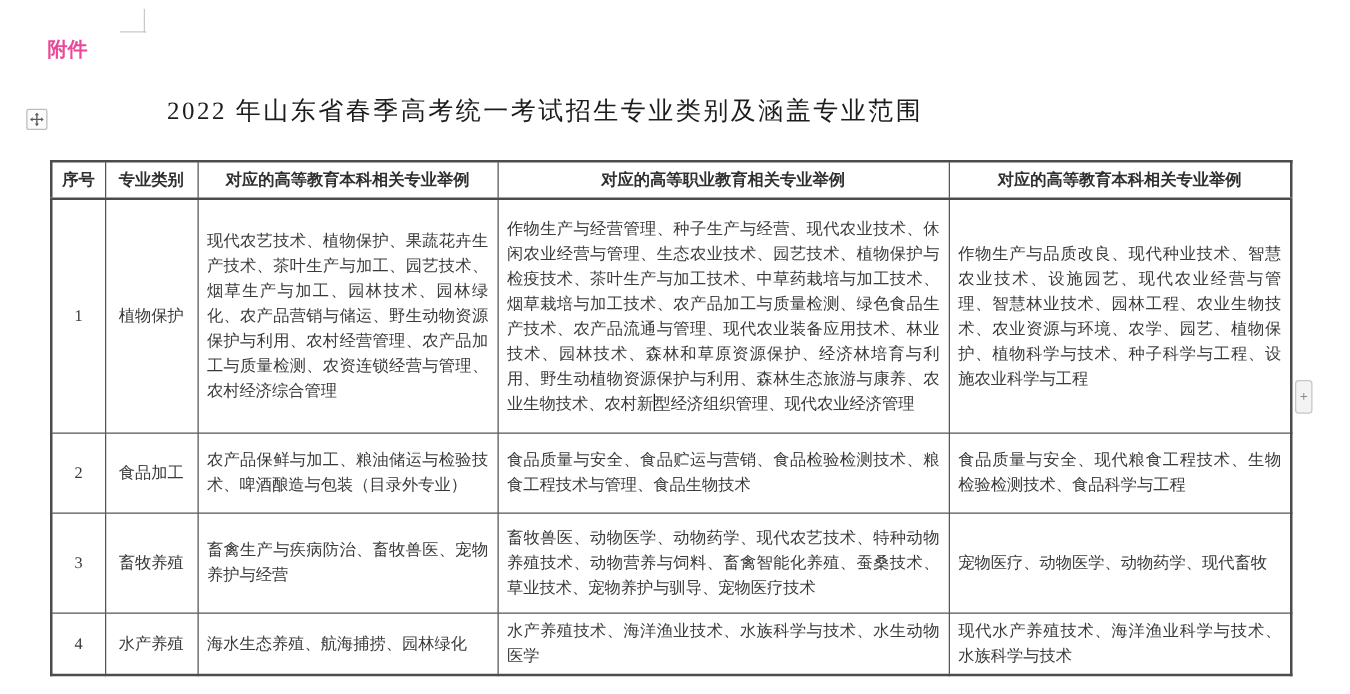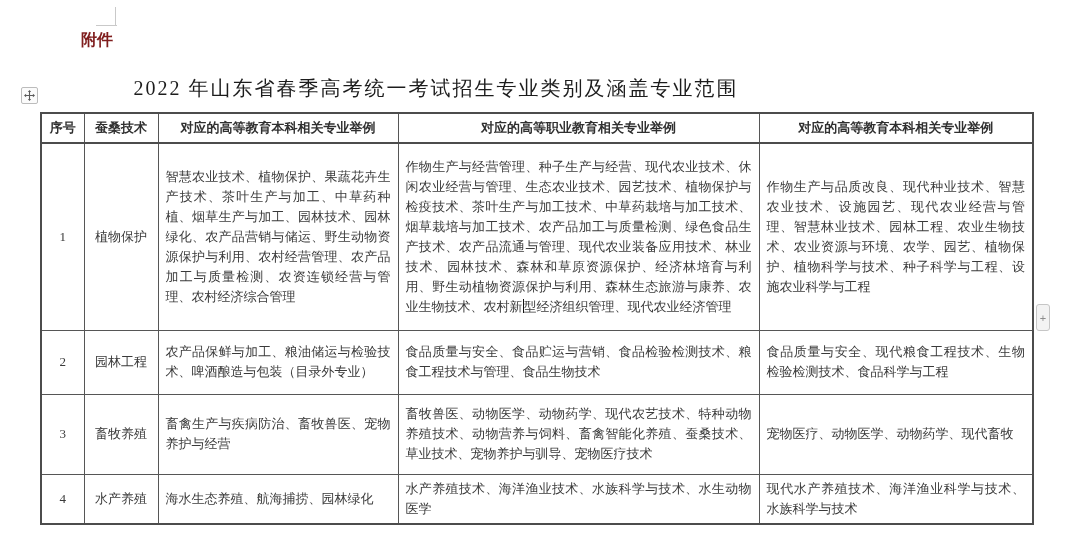--- a/index.html
+++ b/index.html
@@ -21,33 +21,33 @@
   .add-btn{
     position:absolute;left:1036px;top:304px;width:14px;height:27px;
     border:1px solid #c6c6c6;background:#f3f3f3;border-radius:3px;
     display:flex;align-items:center;justify-content:center;
     font-family:"Liberation Sans","DejaVu Sans",sans-serif;
     font-size:11px;color:#8c8c8c;box-sizing:border-box;cursor:pointer;
   }
   
   .attachment{
     position:absolute;left:38px;top:30px;
-    font-size:16px;font-weight:bold;color:#7f1d1d;margin-left:43px;
+    font-size:16px;font-weight:bold;color:#ec4899;
   }
   .doc-title{
     position:absolute;left:0;top:75px;width:872px;text-align:center;
     font-size:20px;color:#1c1c1c;letter-spacing:2px;white-space:nowrap;
   }
   
   table.majors{
     position:absolute;left:40px;top:112px;width:992px;
     border-collapse:collapse;table-layout:fixed;
     font-size:13px;color:#3a3a3a;
   }
-  table.majors{border:2px solid #4c4c4c;}
+  table.majors{border:2px solid #4c4c4c;margin-top:16px;}
   table.majors th,table.majors td{
     border:1px solid #565656;
     padding:2px 7px;vertical-align:middle;box-sizing:border-box;
   }
   table.majors thead tr{height:30px;border-bottom:2px solid #4c4c4c;}
   table.majors thead th{font-weight:bold;text-align:center;padding:2px 2px;font-size:13px;color:#303030;}
   table.majors tbody tr:nth-child(1){height:187px;}
   table.majors tbody tr:nth-child(2){height:64px;}
   table.majors tbody tr:nth-child(3){height:80px;}
   table.majors tbody tr:nth-child(4){height:50px;}
@@ -76,50 +76,50 @@
   <colgroup>
     <col style="width:43px">
       <col style="width:74px">
       <col style="width:240px">
       <col style="width:361px">
       <col style="width:274px">
   </colgroup>
   <thead>
     <tr>
         <th>序号</th>
-        <th>蚕桑技术</th>
+        <th>专业类别</th>
         <th>对应的高等教育本科相关专业举例</th>
         <th>对应的高等职业教育相关专业举例</th>
         <th>对应的高等教育本科相关专业举例</th>
       </tr>
   </thead>
   <tbody>
       <tr>
         <td>
           <div class="cell-center">1</div>
         </td>
         <td>
           <div class="cell-center">植物保护</div>
         </td>
         <td>
-          <div class="cell-text">智慧农业技术、植物保护、果蔬花卉生产技术、茶叶生产与加工、中草药种植、烟草生产与加工、园林技术、园林绿化、农产品营销与储运、野生动物资源保护与利用、农村经营管理、农产品加工与质量检测、农资连锁经营与管理、农村经济综合管理</div>
+          <div class="cell-text">现代农艺技术、植物保护、果蔬花卉生产技术、茶叶生产与加工、园艺技术、烟草生产与加工、园林技术、园林绿化、农产品营销与储运、野生动物资源保护与利用、农村经营管理、农产品加工与质量检测、农资连锁经营与管理、农村经济综合管理</div>
         </td>
         <td>
           <div class="cell-text"><span>作物生产与经营管理、种子生产与经营、现代农业技术、休闲农业经营与管理、生态农业技术、园艺技术、植物保护与检疫技术、茶叶生产与加工技术、中草药栽培与加工技术、烟草栽培与加工技术、农产品加工与质量检测、绿色食品生产技术、农产品流通与管理、现代农业装备应用技术、林业技术、园林技术、森林和草原资源保护、经济林培育与利用、野生动植物资源保护与利用、森林生态旅游与康养、农业生物技术、农村新</span><span class="caret"></span><span>型经济组织管理、现代农业经济管理</span></div>
         </td>
         <td>
           <div class="cell-text">作物生产与品质改良、现代种业技术、智慧农业技术、设施园艺、现代农业经营与管理、智慧林业技术、园林工程、农业生物技术、农业资源与环境、农学、园艺、植物保护、植物科学与技术、种子科学与工程、设施农业科学与工程</div>
         </td>
       </tr>
       <tr>
         <td>
           <div class="cell-center">2</div>
         </td>
         <td>
-          <div class="cell-center">园林工程</div>
+          <div class="cell-center">食品加工</div>
         </td>
         <td>
           <div class="cell-text">农产品保鲜与加工、粮油储运与检验技术、啤酒酿造与包装（目录外专业）</div>
         </td>
         <td>
           <div class="cell-text">食品质量与安全、食品贮运与营销、食品检验检测技术、粮食工程技术与管理、食品生物技术</div>
         </td>
         <td>
           <div class="cell-text">食品质量与安全、现代粮食工程技术、生物检验检测技术、食品科学与工程</div>
         </td>

